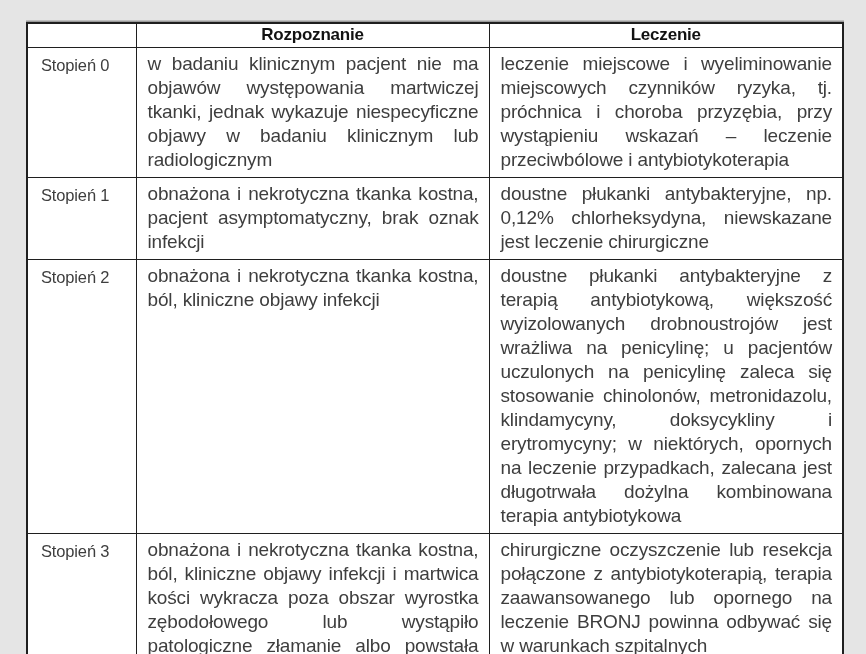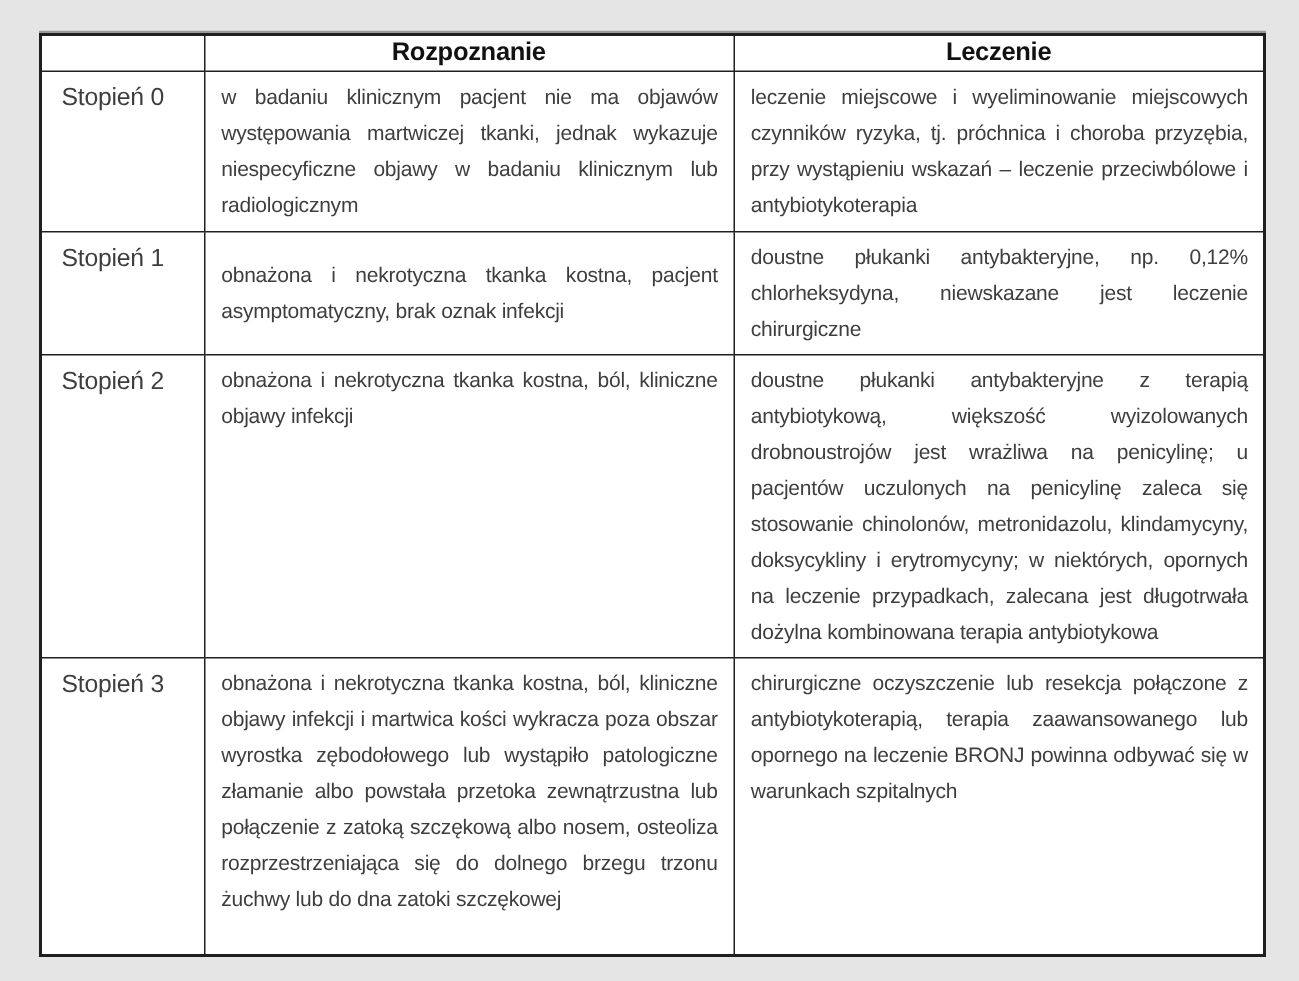--- a/index.html
+++ b/index.html
@@ -44,21 +44,21 @@
     padding: 1px 6px 2px 6px;
     font-size: 17px;
     line-height: 20px;
     font-weight: bold;
     color: #121212;
     text-align: center;
     letter-spacing: -0.2px;
   }
   td {
     color: #3e3e3e;
-    font-size: 14px;
+    font-size: 19px;
     line-height: 24px;
     letter-spacing: -0.15px;
   }
   td.stage {
     padding: 5px 4px 4px 13px;
     font-size: 16.5px;
     white-space: nowrap;
   }
   td.text {
     padding: 4px 10px 5px 11px;

